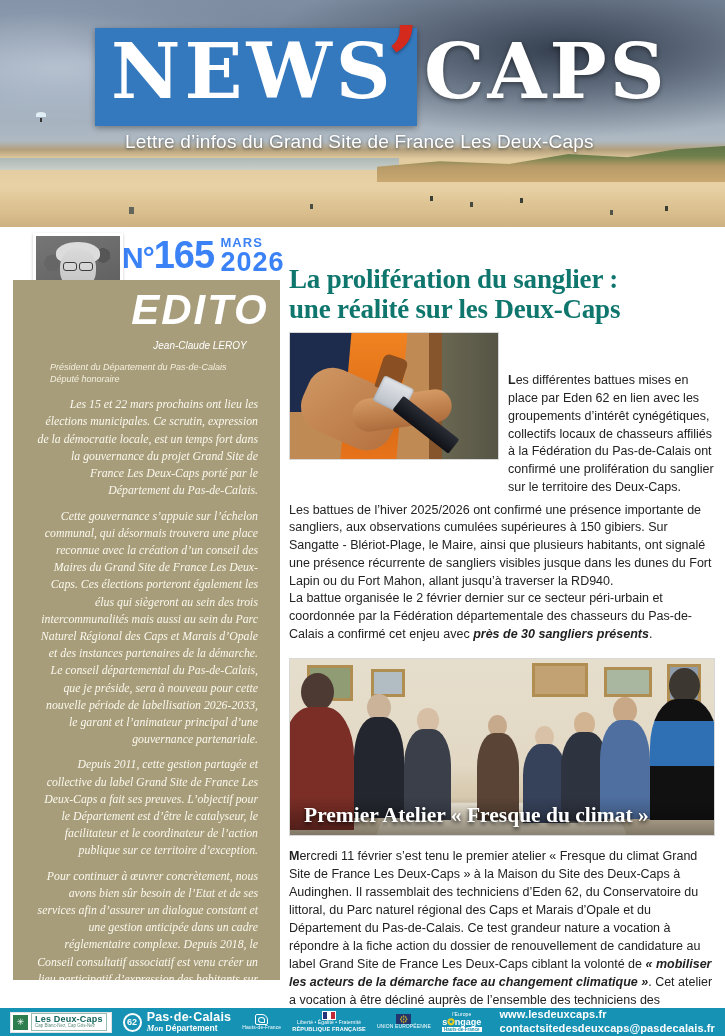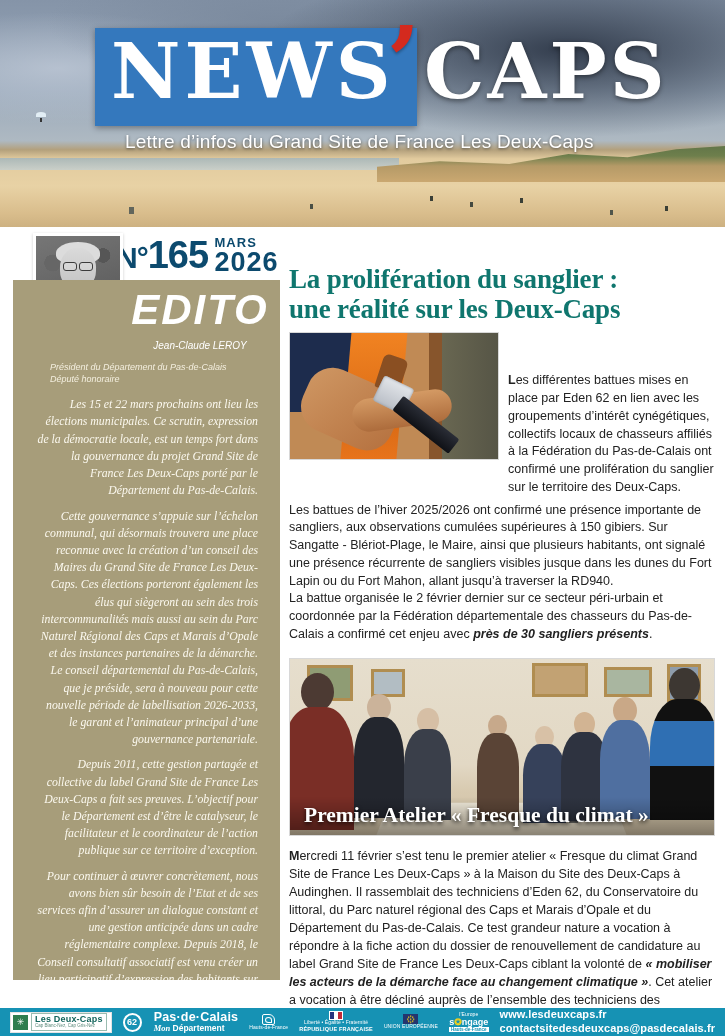--- a/index.html
+++ b/index.html
@@ -38,21 +38,21 @@
   .apos { position:relative; display:inline-block; color:#d42a1e; font-size:96px; line-height:0;
     vertical-align:top; top:34px; margin-left:-30px; margin-right:2px; text-shadow:0 2px 3px rgba(0,0,0,.3); }
   .caps-txt { display:inline-block; color:#fff; font-size:76px; line-height:1; letter-spacing:3px;
     margin-left:2px; vertical-align:top; padding-top:6px; text-shadow:0 2px 5px rgba(0,0,0,.45); }
   .mast-sub { position:absolute; left:125px; top:131px; color:#fff; font-size:19px;
     text-shadow:0 1px 3px rgba(0,0,0,.55); letter-spacing:.2px; }
 
   
   .olive-block { position:absolute; left:13px; top:280px; width:267px; height:700px;
     background:#a79d7a; overflow:hidden;font-style:italic; }
-  .issue { position:absolute; left:116px; top:234px; color:#0c4a6e; white-space:nowrap; }
+  .issue { position:absolute; left:122px; top:234px; color:#3b82f6; white-space:nowrap; }
   .issue .no { font-family:"Liberation Sans",sans-serif; font-size:30px; font-weight:bold; letter-spacing:-1px; }
   .issue .num { font-size:38px; font-weight:bold; letter-spacing:-1px; }
   .issue .date { display:inline-block; vertical-align:top; margin-left:2px; line-height:1; text-align:left; }
   .issue .month { display:block; font-size:13px; font-weight:bold; letter-spacing:1px; margin-top:2px; }
   .issue .year { display:block; font-size:27px; font-weight:bold; letter-spacing:1px; margin-top:0; }
   .portrait { position:absolute; left:33px; top:233px; width:90px; height:114px;
     background:#fff; padding:3px; box-shadow:0 1px 3px rgba(0,0,0,.2); }
   .pphoto { position:relative; width:100%; height:100%; overflow:hidden; filter:grayscale(1);
     background:
       radial-gradient(circle 14px at 20% 25%, #5c6b52 0 60%, transparent 61%),
@@ -136,21 +136,21 @@
   
   .footer { position:absolute; left:0; bottom:0; width:725px; height:28px; background:#1692b4;
     display:flex; align-items:center; padding:0 10px; color:#fff; gap:11px; }
   .logo-deuxcaps { display:flex; align-items:center; background:#fff; border:1px solid #e4e4e4;
     height:21px; padding:1px 4px 1px 2px; gap:3px; flex:none; }
   .ldc-icon { width:15px; height:15px; background:#2e7d4f; color:#fff; font-size:9px;
     display:flex; align-items:center; justify-content:center; flex:none; }
   .ldc-name { color:#14655c; font-weight:bold; font-size:9px; line-height:1; letter-spacing:.2px;
     border:1px solid #9bbcb0; padding:1px 3px; }
   .ldc-sub { display:block; font-weight:normal; font-size:4.5px; color:#5d8a7c; letter-spacing:0; }
-  .logo-62 { display:flex; align-items:center; gap:12px; flex:none; }
+  .logo-62 { display:flex; align-items:center; gap:5px; flex:none; }
   .circle62 { width:19px; height:19px; border:2px solid #fff; border-radius:50%;
     display:flex; align-items:center; justify-content:center; font-size:9px; font-weight:bold; }
   .dept-name { font-size:12.5px; font-weight:bold; line-height:1; letter-spacing:.2px; }
   .dept-tag { font-size:8.5px; line-height:1.1; }
   .dept-tag .mon { font-family:"Liberation Serif",serif; font-style:italic; font-weight:bold; }
   .mini-logo { display:flex; flex-direction:column; align-items:center; justify-content:center;
     line-height:1.15; flex:none; text-align:center; }
   .hdf-icon { width:13px; height:11px; border:1px solid #fff; border-radius:2px 6px 2px 2px;
     position:relative; }
   .hdf-icon:after { content:""; position:absolute; left:2px; top:2px; width:5px; height:4px;

